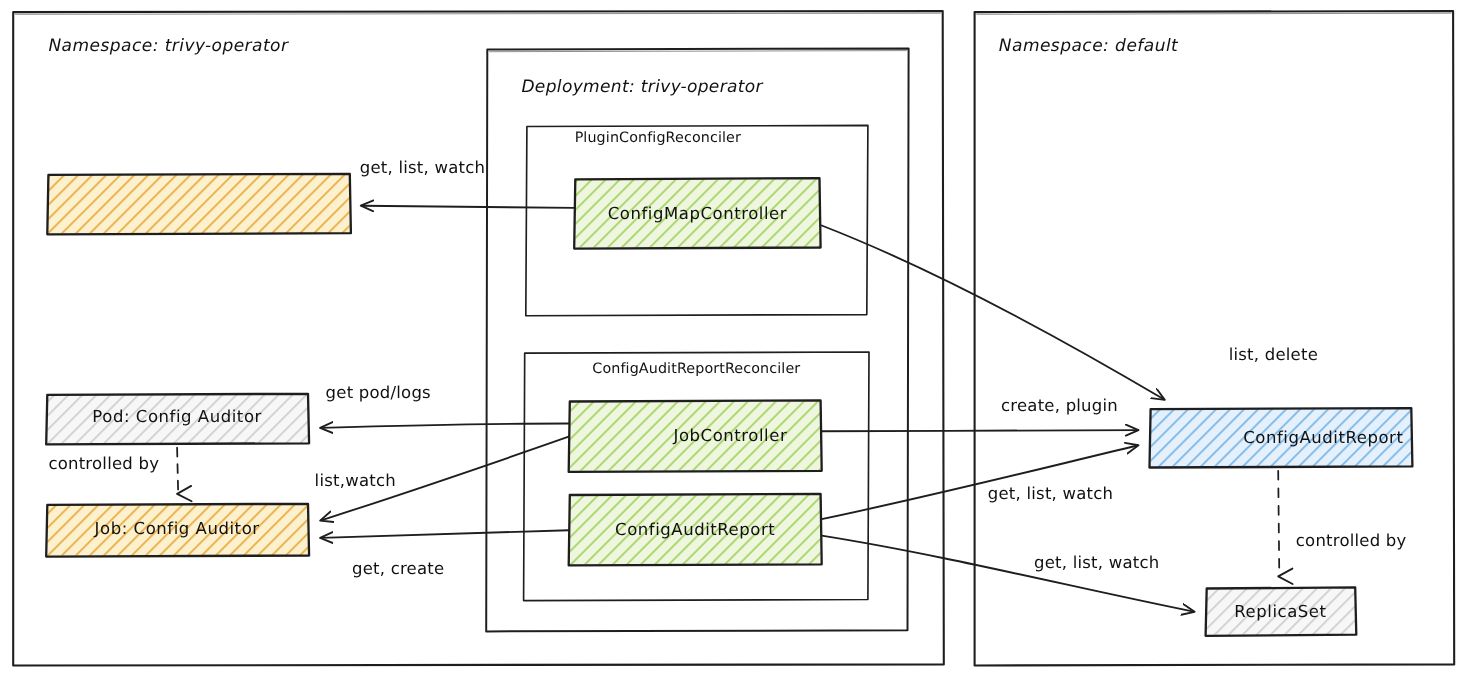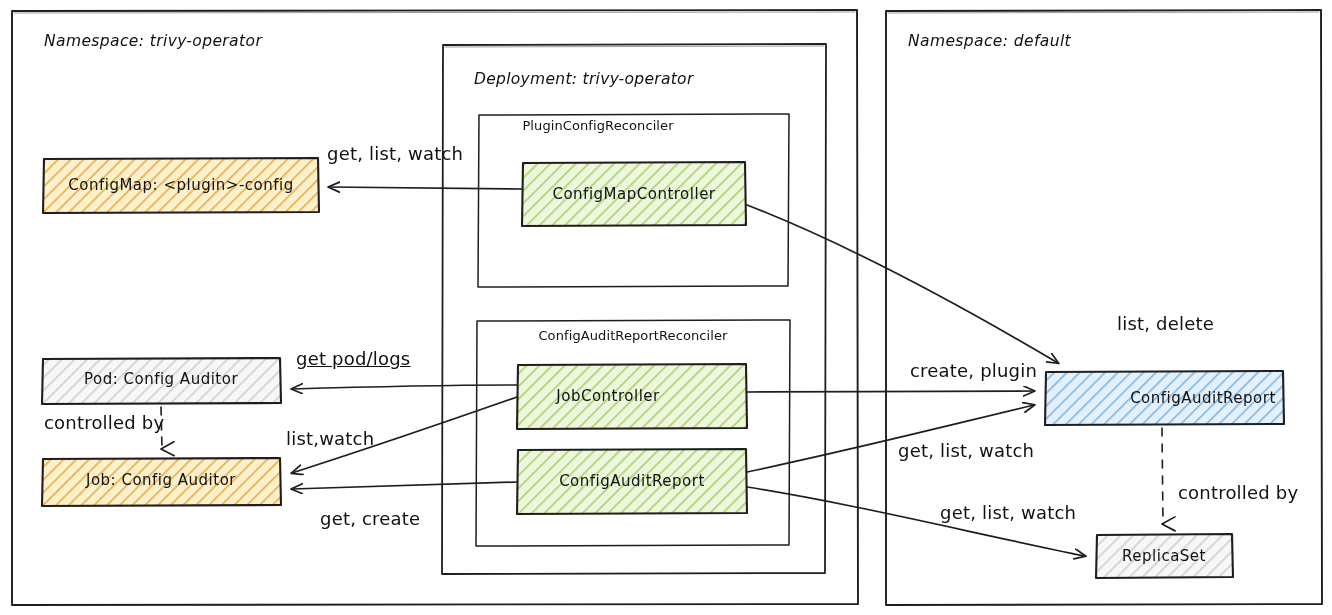--- a/index.html
+++ b/index.html
@@ -32,21 +32,21 @@
   .rec-title{
     font-size:13px;
     letter-spacing:.1px;
   }
   .node-label{
     font-size:15px;
     letter-spacing:.5px;
     text-align:center;
   }
   .edge-label{
-    font-size:18px;
+    font-size:15px;
     letter-spacing:.2px;
   }
   .center{transform:translateX(-50%);}
 </style>
 </head>
 <body>
 
 <div id="stage">
 
   <svg id="canvas" viewBox="0 0 1332 615" xmlns="http://www.w3.org/2000/svg">
@@ -188,41 +188,40 @@
   <div class="lbl ns-title" style="left:44px;top:32px;">Namespace: trivy-operator</div>
 
   <div class="lbl ns-title" style="left:908px;top:32px;">Namespace: default</div>
 
   <div class="lbl dep-title" style="left:474px;top:70px;">Deployment: trivy-operator</div>
 
   <div class="lbl rec-title center" style="left:598px;top:118px;">PluginConfigReconciler</div>
 
   <div class="lbl rec-title center" style="left:633px;top:328px;">ConfigAuditReportReconciler</div>
 
-  <div class="lbl node-label center" style="left:181px;top:176px;">ConfigMap: &lt;plugin&gt;-config</div>
 
   <div class="lbl node-label center" style="left:161px;top:370px;">Pod: Config Auditor</div>
 
   <div class="lbl node-label center" style="left:161px;top:471px;">Job: Config Auditor</div>
 
   <div class="lbl node-label center" style="left:634px;top:185px;">ConfigMapController</div>
 
-  <div class="lbl node-label center" style="left:608px;top:387px;">JobController</div>
+  <div class="lbl node-label center" style="left:664px;top:387px;">JobController</div>
 
   <div class="lbl node-label center" style="left:632px;top:472px;">ConfigAuditReport</div>
 
   <div class="lbl node-label center" style="left:1164px;top:389px;margin-left:39px;">ConfigAuditReport</div>
 
   <div class="lbl node-label center" style="left:1164px;top:547px;">ReplicaSet</div>
 
   <div class="lbl edge-label" style="left:327px;top:143px;">get, list, watch</div>
 
   <div class="lbl edge-label" style="left:1117px;top:313px;">list, delete</div>
 
-  <div class="lbl edge-label" style="left:296px;top:348px;text-decoration:underline;">get pod/logs</div>
+  <div class="lbl edge-label" style="left:296px;top:348px;">get pod/logs</div>
 
   <div class="lbl edge-label" style="left:44px;top:412px;">controlled by</div>
 
   <div class="lbl edge-label" style="left:286px;top:428px;">list,watch</div>
 
   <div class="lbl edge-label" style="left:289px;top:508px;margin-left:31px;">get, create</div>
 
   <div class="lbl edge-label" style="left:910px;top:360px;">create, plugin</div>
 
   <div class="lbl edge-label" style="left:898px;top:440px;">get, list, watch</div>

